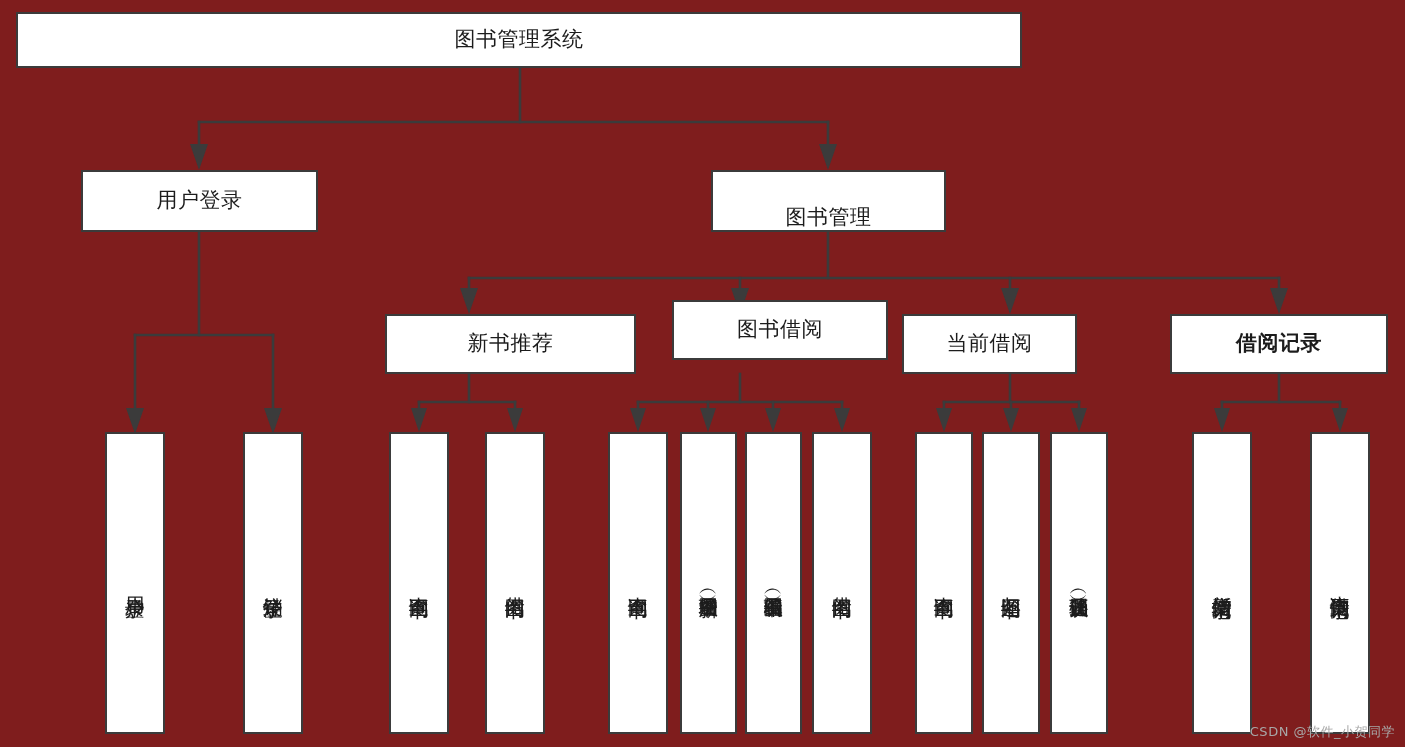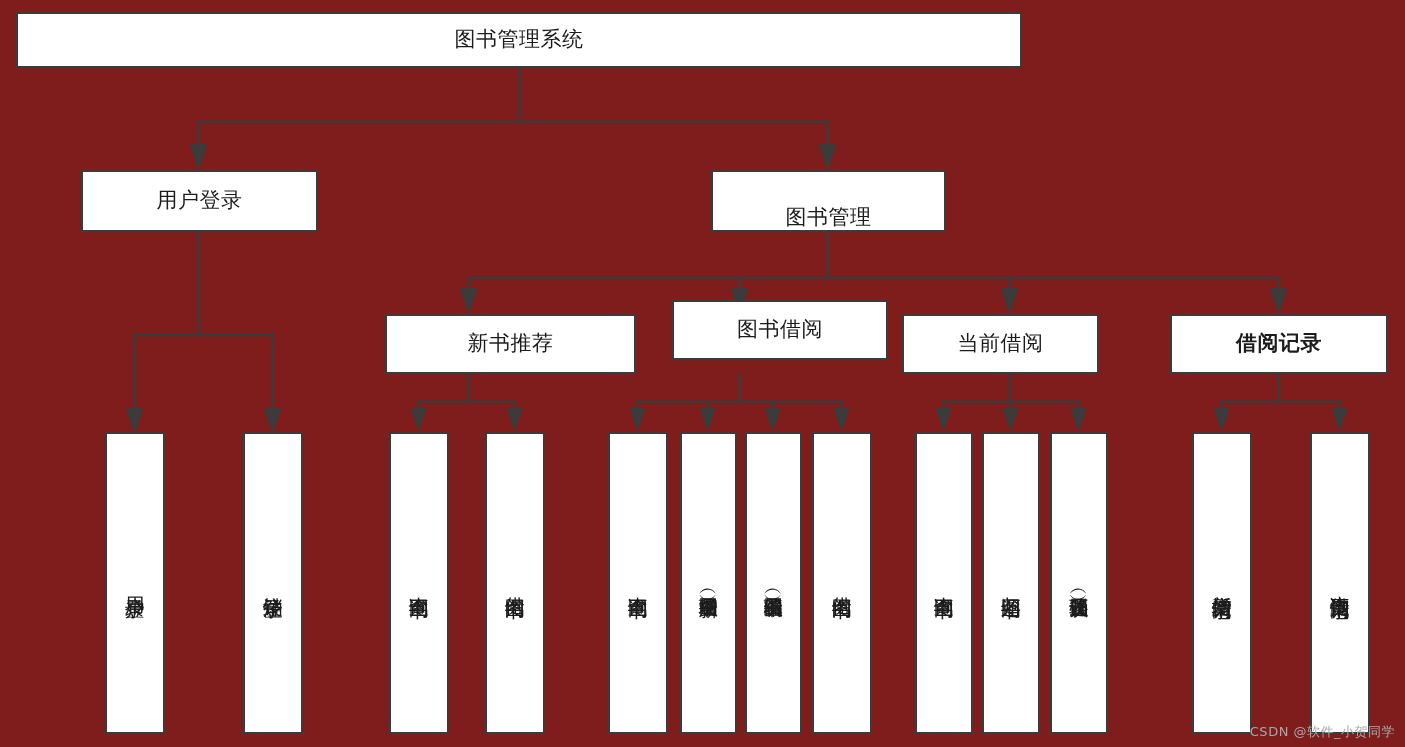--- a/index.html
+++ b/index.html
@@ -161,21 +161,21 @@
   <div class="node horiz" style="left:711px; top:170px; width:235px; height:62px;align-items:flex-end;">
     <span class="node-label">图书管理</span>
   </div>
 
   <div class="node horiz" style="left:361px; top:314px; width:251px; height:60px;margin-left:24px;">
     <span class="node-label">新书推荐</span>
   </div>
   <div class="node horiz" style="left:632px; top:300px; width:216px; height:60px;margin-left:40px;">
     <span class="node-label">图书借阅</span>
   </div>
-  <div class="node horiz" style="left:902px; top:314px; width:197px; height:60px;">
+  <div class="node horiz" style="left:902px; top:314px; width:175px; height:60px;">
     <span class="node-label">当前借阅</span>
   </div>
   <div class="node horiz" style="left:1170px; top:314px; width:218px; height:60px;font-weight:bold;">
     <span class="node-label">借阅记录</span>
   </div>
 
   <div class="node vert" style="left:105px; top:432px; width:60px; height:302px;">
     <span class="node-label">用户登录</span>
   </div>
   <div class="node vert" style="left:243px; top:432px; width:60px; height:302px;">

